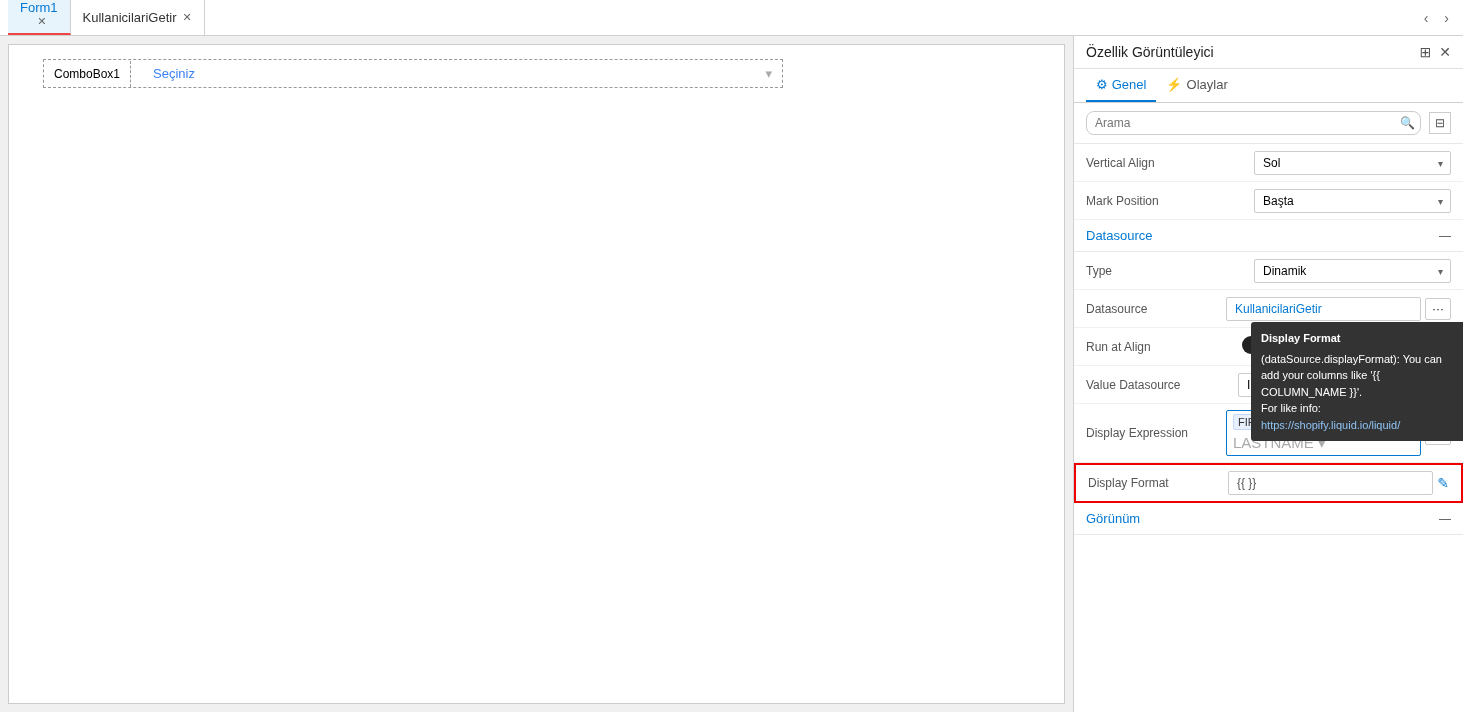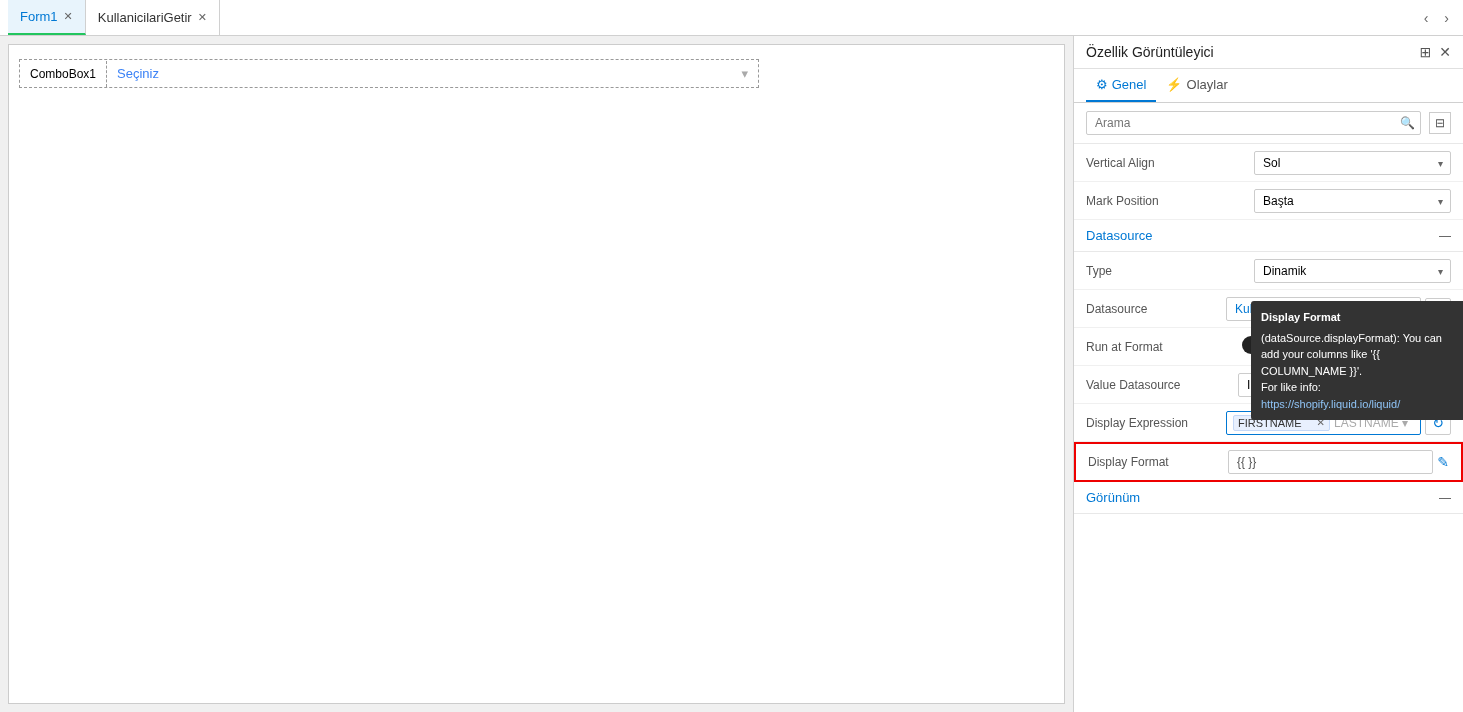--- a/index.html
+++ b/index.html
@@ -19,22 +19,23 @@
       padding: 0 12px;
       height: 100%;
       border-right: 1px solid #d0d0d0;
       cursor: pointer;
       font-size: 13px;
       color: #333;
       position: relative;
     }
     .tab.active {
       background: #e8f4fc;
-      border-bottom: 2px solid #22c55e;
+      border-bottom: 2px solid #ef4444;
       color: #0078d4;
+      flex-direction: column;
     }
     .tab .tab-close {
       margin-left: 6px; cursor: pointer; color: #666; font-size: 11px;
     }
     .tab-nav-btn {
       background: none; border: none; cursor: pointer; color: #666; font-size: 14px;
       padding: 4px 6px;
     }
     .tab-nav-right { margin-left: auto; display: flex; gap: 4px; }
 
@@ -53,25 +54,26 @@
       margin: 8px;
       position: relative;
       overflow: hidden;
     }
     .canvas-inner {
       padding: 10px;
     }
     .combobox-row {
       display: flex;
       align-items: center;
-      gap: 0;
+      gap: 12px;
       margin-top: 4px;
       border: 1px dashed #999;
       display: inline-flex;
       width: 740px;
+      margin-left: 24px;
     }
     .combobox-label {
       font-size: 12px;
       padding: 6px 10px;
       border-right: 1px dashed #999;
       background: #fff;
       white-space: nowrap;
       min-width: 80px;
     }
     .combobox-input {
@@ -132,21 +134,21 @@
 
     .search-row {
       display: flex;
       align-items: center;
       padding: 8px 12px;
       border-bottom: 1px solid #e8e8e8;
     }
     .search-input {
       flex: 1;
       border: 1px solid #ccc;
-      border-radius: 2px;
+      border-radius: 8px;
       padding: 4px 8px;
       font-size: 12px;
       color: #333;
       outline: none;
     }
     .search-row-inner {
       position: relative;
       display: flex; align-items: center; flex: 1;
     }
     .search-icon {
@@ -484,21 +486,21 @@
 
       <div class="prop-row-ds">
         <span class="prop-label">Datasource</span>
         <div class="ds-value-box">
           <span>KullanicilariGetir</span>
         </div>
         <button class="ellipsis-btn">···</button>
       </div>
 
       <div class="prop-row">
-        <span class="prop-label">Run at Format</span>
+        <span class="prop-label">Run at Align</span>
         <div class="prop-value">
           <div class="toggle-switch"></div>
         </div>
       </div>
 
       <div class="prop-row-expr">
         <span class="prop-label">Value Datasource</span>
         <div class="prop-select-wrapper" style="flex:1;">
           <select>
             <option>ID</option>
@@ -508,21 +510,21 @@
         <button class="refresh-btn">↻</button>
       </div>
 
       <div class="prop-row-expr" style="position:relative;">
         <span class="prop-label">Display Expression</span>
         <div class="tag-input-row">
           <div class="tag">
             <span>FIRSTNAME</span>
             <span class="tag-x">✕</span>
           </div>
-          <span style="color:#aaa; font-size:12px;">LASTNAME ▾</span>
+          <span style="color:#aaa; font-size:15px;">LASTNAME ▾</span>
         </div>
         <button class="refresh-btn">↻</button>
       </div>
 
       <div class="display-format-row" style="position:relative;">
         <span class="prop-label">Display Format</span>
         <div class="format-value">
           <span>{{ }}</span>
         </div>
         <button class="format-icon-btn">✎</button>

